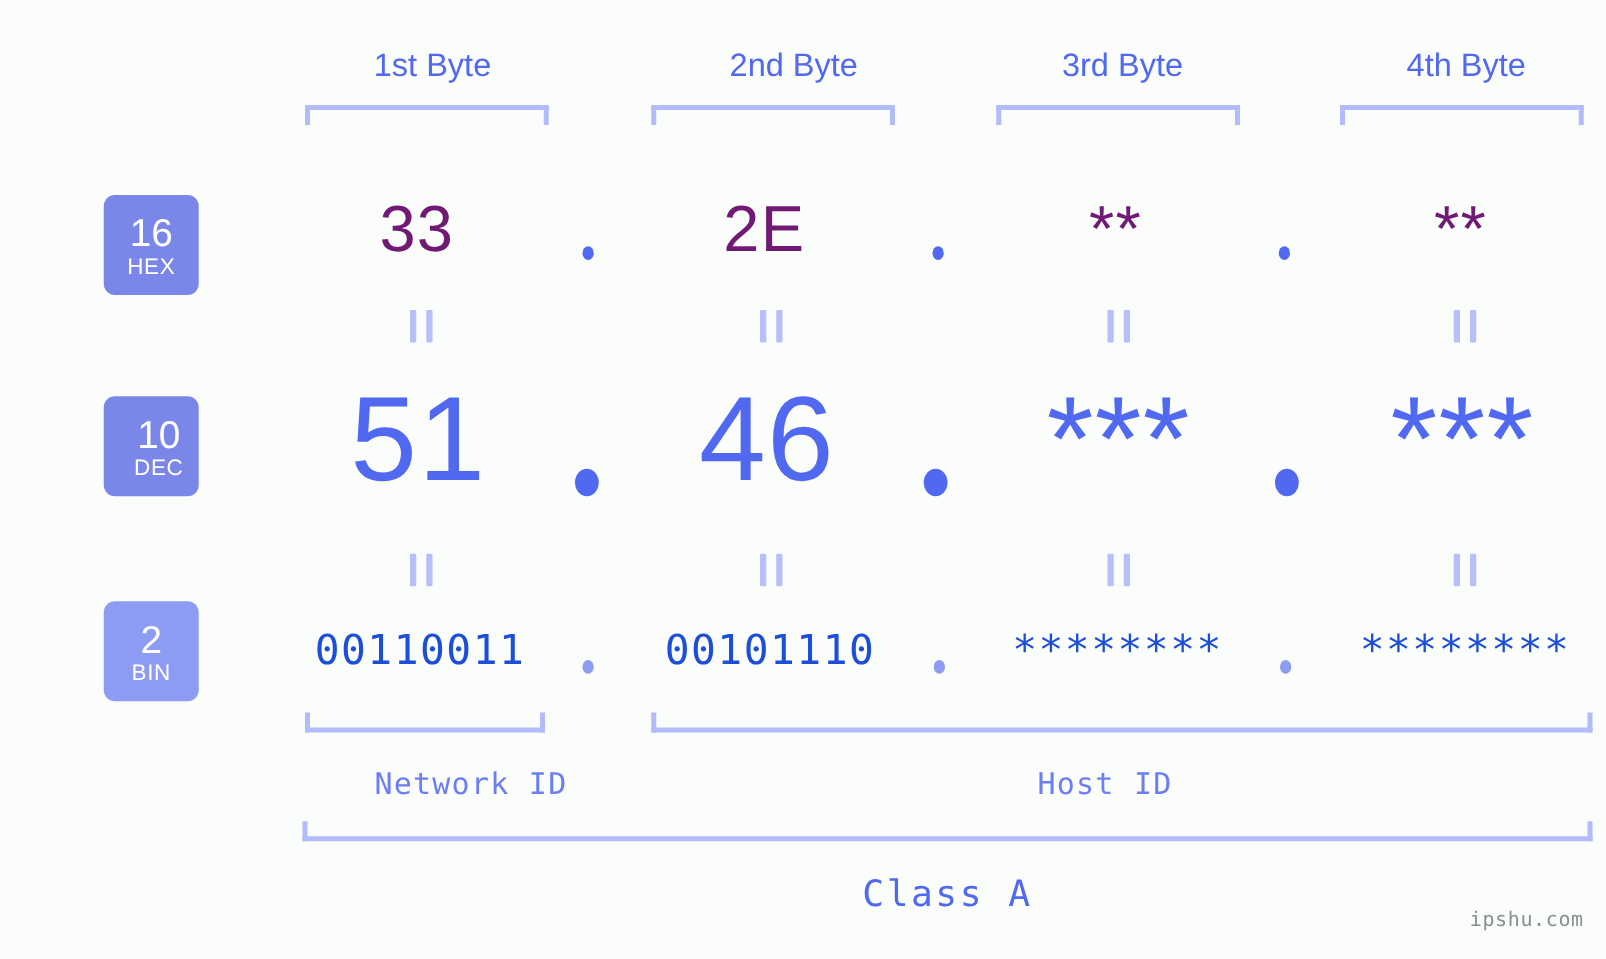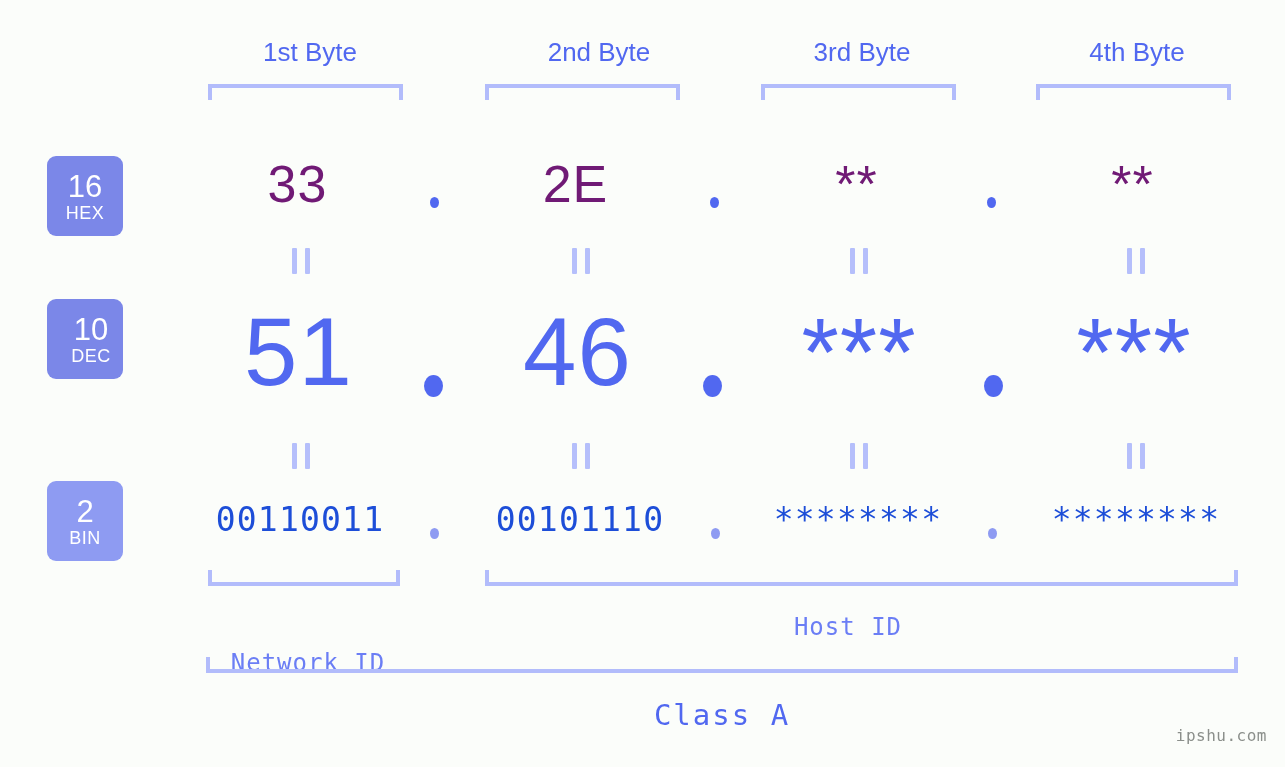--- a/index.html
+++ b/index.html
@@ -11,20 +11,21 @@
     width: 1285px;
     height: 767px;
     background: #fbfdfa;
     font-family: "Liberation Sans", sans-serif;
     overflow: hidden;
     position: relative;
   }
   #page-root {
     position: absolute;
     inset: 0;
+    margin-left: 36px;
   }
 
   
   .badge {
     position: absolute;
     left: 47px;
     width: 76px;
     height: 80px;
     border-radius: 9px;
     background: #7b87e8;
@@ -42,21 +43,21 @@
     font-weight: 400;
     letter-spacing: 0px;
     margin-bottom: 2px;
   }
   .badge .badge-sub {
     font-size: 18px;
     font-weight: 400;
     letter-spacing: 0.5px;
   }
   #badge-hex { top: 156px; }
-  #badge-dec { top: 299px; padding-left: 12px; }
+  #badge-dec { top: 317px; padding-left: 12px; }
   #badge-bin { top: 481px; }
 
   
   .byte-header {
     position: absolute;
     top: 33px;
     height: 38px;
     line-height: 38px;
     text-align: center;
     font-size: 26px;
@@ -259,21 +260,21 @@
   <div class="dot dot-bin" style="left:430px; top:528px;"></div>
   <div class="cell bin-cell" style="left:470px; width:220px;">00101110</div>
   <div class="dot dot-bin" style="left:711px; top:528px;"></div>
   <div class="cell bin-cell" style="left:748px; width:220px;">********</div>
   <div class="dot dot-bin" style="left:988px; top:528px;"></div>
   <div class="cell bin-cell" style="left:1026px; width:220px;">********</div>
 
   <div class="bracket-up" style="left:208px; top:570px; width:192px;"></div>
   <div class="bracket-up" style="left:485px; top:570px; width:753px;"></div>
 
-  <div class="id-label" style="left:198px; top:648px; width:220px;">Network ID</div>
+  <div class="id-label" style="left:198px; top:612px; width:220px;text-align:right;">Network ID</div>
   <div class="id-label" style="left:752px; top:612px; width:192px;">Host ID</div>
 
   <div class="bracket-up" style="left:206px; top:657px; width:1032px;"></div>
   <div id="class-label" style="left:206px; top:694px; width:1032px;">Class A</div>
 
   <div id="watermark">ipshu.com</div>
 
 </div>
 
 </body></html>

